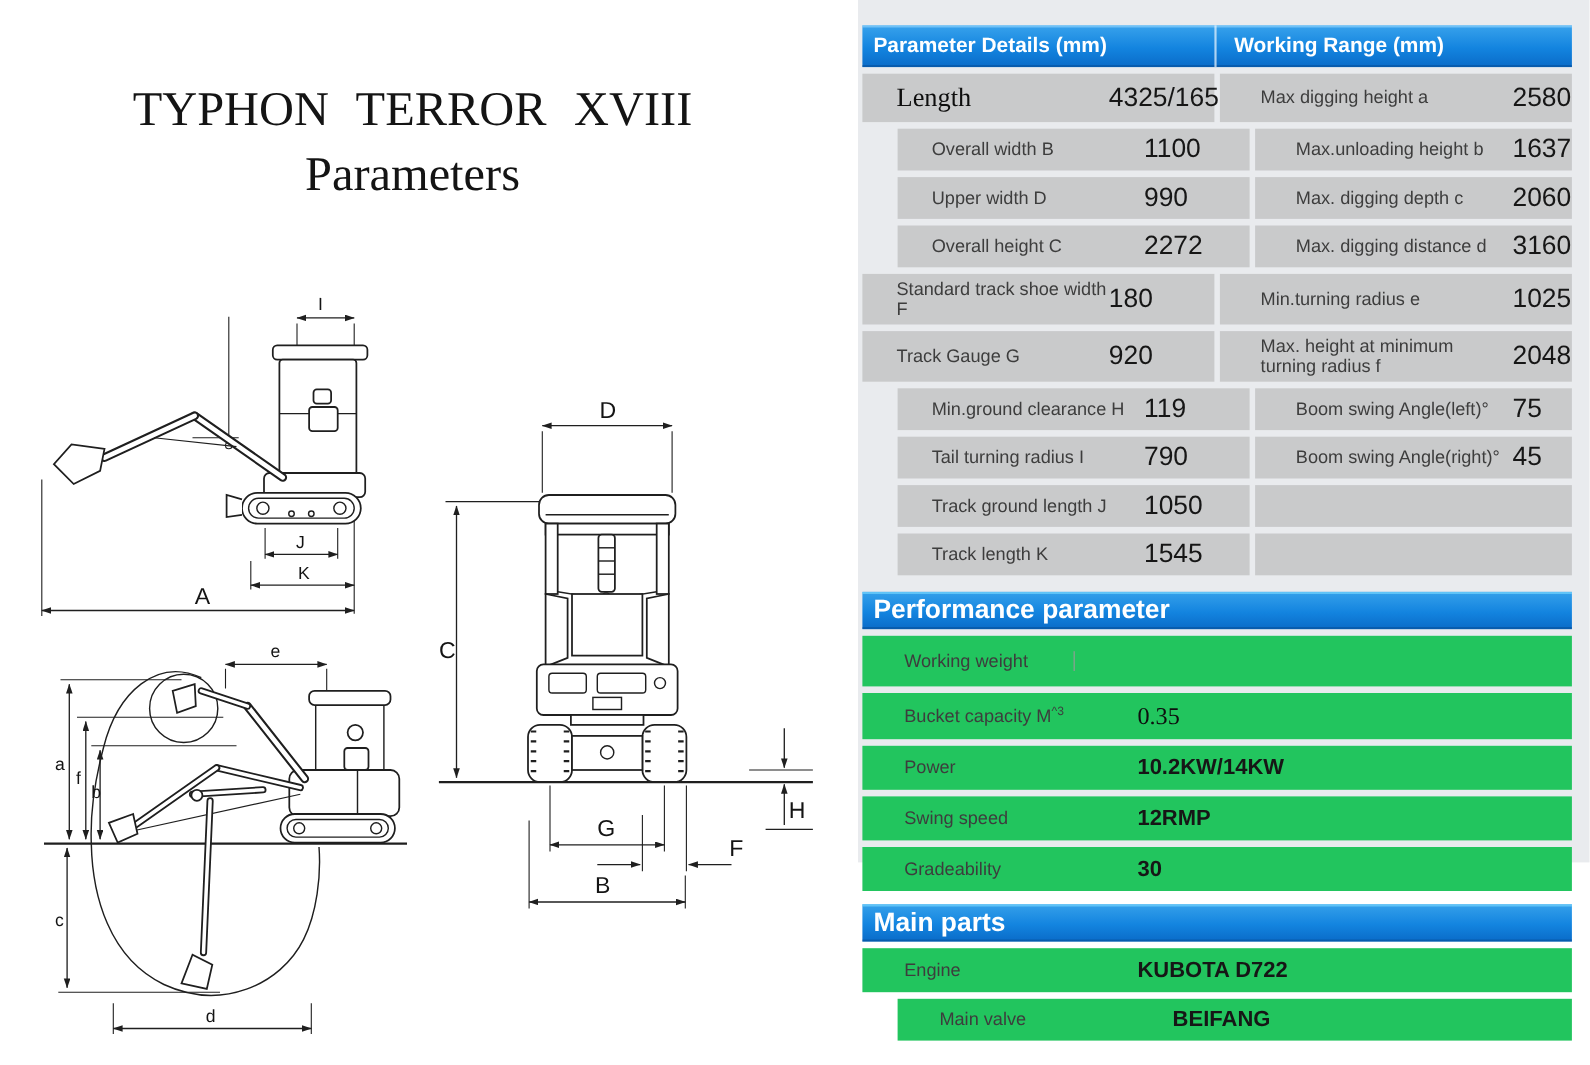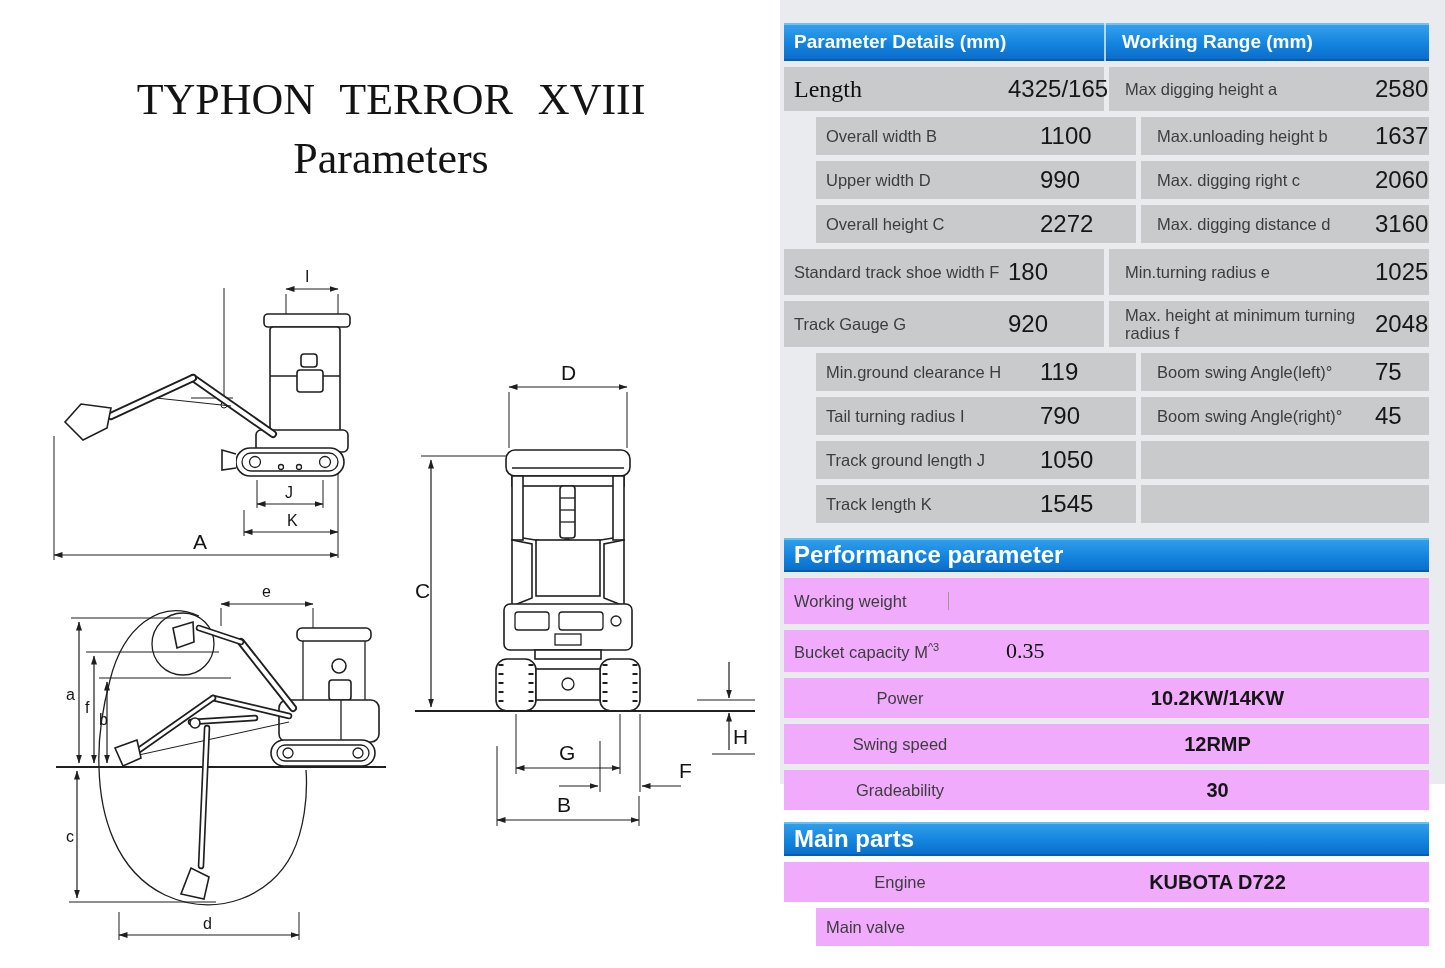--- a/index.html
+++ b/index.html
@@ -3,21 +3,21 @@
 <meta charset="utf-8">
 <style>
   html,body { margin:0; padding:0; }
   body {
     width:1445px; height:968px; position:relative; overflow:hidden;
     background:#ffffff;
     font-family:"Liberation Sans", sans-serif;
   }
 
   
-  .left-panel { position:absolute; left:16px; top:0; width:780px; height:968px; background:#ffffff; }
+  .left-panel { position:absolute; left:0; top:0; width:780px; height:968px; background:#ffffff; }
   .title {
     position:absolute; left:55px; top:70px; width:640px;
     text-align:center; font-family:"Liberation Serif", serif;
     font-size:44px; color:#141414; line-height:1.35; word-spacing:14px;
   }
   .diagram { position:absolute; }
   .d-side  { left:25px;  top:258px; }
   .d-front { left:393px; top:356px; }
   .d-range { left:25px;  top:582px; }
   .diagram line, .diagram path, .diagram rect, .diagram circle {
@@ -44,42 +44,42 @@
     display:flex; height:38px; position:relative;
     background:linear-gradient(180deg,#38a2ec 0%, #1384df 55%, #0a6bc8 100%);
     box-shadow: inset 0 2px 0 rgba(160,220,255,.55), inset 0 -2px 0 rgba(4,70,140,.45);
     color:#ffffff; font-size:19px; font-weight:bold;
   }
   .dh-left  { width:320px; display:flex; align-items:center; padding-left:10px; box-sizing:border-box; }
   .dh-right { flex:1; display:flex; align-items:center; padding-left:16px; box-sizing:border-box;
               border-left:2px solid rgba(225,240,252,.75); }
 
   .dual-row { display:flex; margin-top:6px; }
-  .dual-row .cell { background:#c9cacb; display:flex; align-items:center; box-sizing:border-box; }
+  .dual-row .cell { background:#c9cacb; display:flex; align-items:center; box-sizing:border-box;padding-left:21px; }
   .dual-row .cell.cl { width:320px; margin-right:5px; }
   .dual-row .cell.cr { flex:1; }
   .h38 { height:38px;margin-left:32px; } .h44 { height:44px; } .h46 { height:46px; }
   .lbl { color:#3d3d3d; font-size:16.5px; line-height:1.12; padding-left:10px; flex:1; }
   .cell.cr .lbl { padding-left:16px; }
   .val { width:96px; font-size:24px; color:#161616; }
   .cell.cr .val { width:54px; }
   .serif-label { font-family:"Liberation Serif", serif; font-size:24px; color:#0e0e0e; }
 
   .sec-header {
     height:34px; display:flex; align-items:center; padding-left:10px; box-sizing:border-box;
     background:linear-gradient(180deg,#35a0ea 0%, #1384df 55%, #0a6bc8 100%);
     box-shadow: inset 0 2px 0 rgba(120,215,255,.65), inset 0 -2px 0 rgba(4,70,140,.45);
     color:#ffffff; font-size:24px; font-weight:bold;
   }
   .mt15 { margin-top:15px; } .mt12 { margin-top:12px; }
-  .kv-row { display:flex; align-items:center; margin-top:6px; background:#f0abfc; box-sizing:border-box; }
+  .kv-row { display:flex; align-items:center; margin-top:6px; background:#22c55e; box-sizing:border-box;padding-left:28px; }
   .kv-row .lbl { flex:none; width:212px; }
   .kv-row .kval { flex:1; font-size:20px; font-weight:bold; color:#161616; }
   .kv-row .kval.serif { font-family:"Liberation Serif", serif; font-size:22px; font-weight:normal; color:#0e0e0e; }
-  .h40 { height:40px;text-align:center; } .h42 { height:42px; }
+  .h40 { height:40px; } .h42 { height:42px; }
   .wv-tick { width:1px; height:18px; background:#9a9a9a; margin:0 14px 0 -58px; }
   sup.cap { font-size:11px; vertical-align:super; }
 </style>
 </head>
 <body>
 
 <div class="left-panel">
 
   <div class="title">
     <div>TYPHON TERROR XVIII</div>
@@ -302,21 +302,21 @@
           <span class="lbl">Max.unloading height b</span>
           <span class="val">1637</span>
         </div>
     </div>
     <div class="dual-row h38">
       <div class="cell cl">
           <span class="lbl">Upper width D</span>
           <span class="val">990</span>
         </div>
       <div class="cell cr">
-          <span class="lbl">Max. digging right c</span>
+          <span class="lbl">Max. digging depth c</span>
           <span class="val">2060</span>
         </div>
     </div>
     <div class="dual-row h38">
       <div class="cell cl">
           <span class="lbl">Overall height C</span>
           <span class="val">2272</span>
         </div>
       <div class="cell cr">
           <span class="lbl">Max. digging distance d</span>
@@ -406,16 +406,17 @@
       <span class="kval">30</span>
     </div>
 
     <div class="sec-header mt12">Main parts</div>
     <div class="kv-row h40">
       <span class="lbl">Engine</span>
       <span class="kval">KUBOTA D722</span>
     </div>
     <div class="kv-row h38">
       <span class="lbl">Main valve</span>
+      <span class="kval">BEIFANG</span>
     </div>
 
   </div>
 </div>
 
 </body></html>

